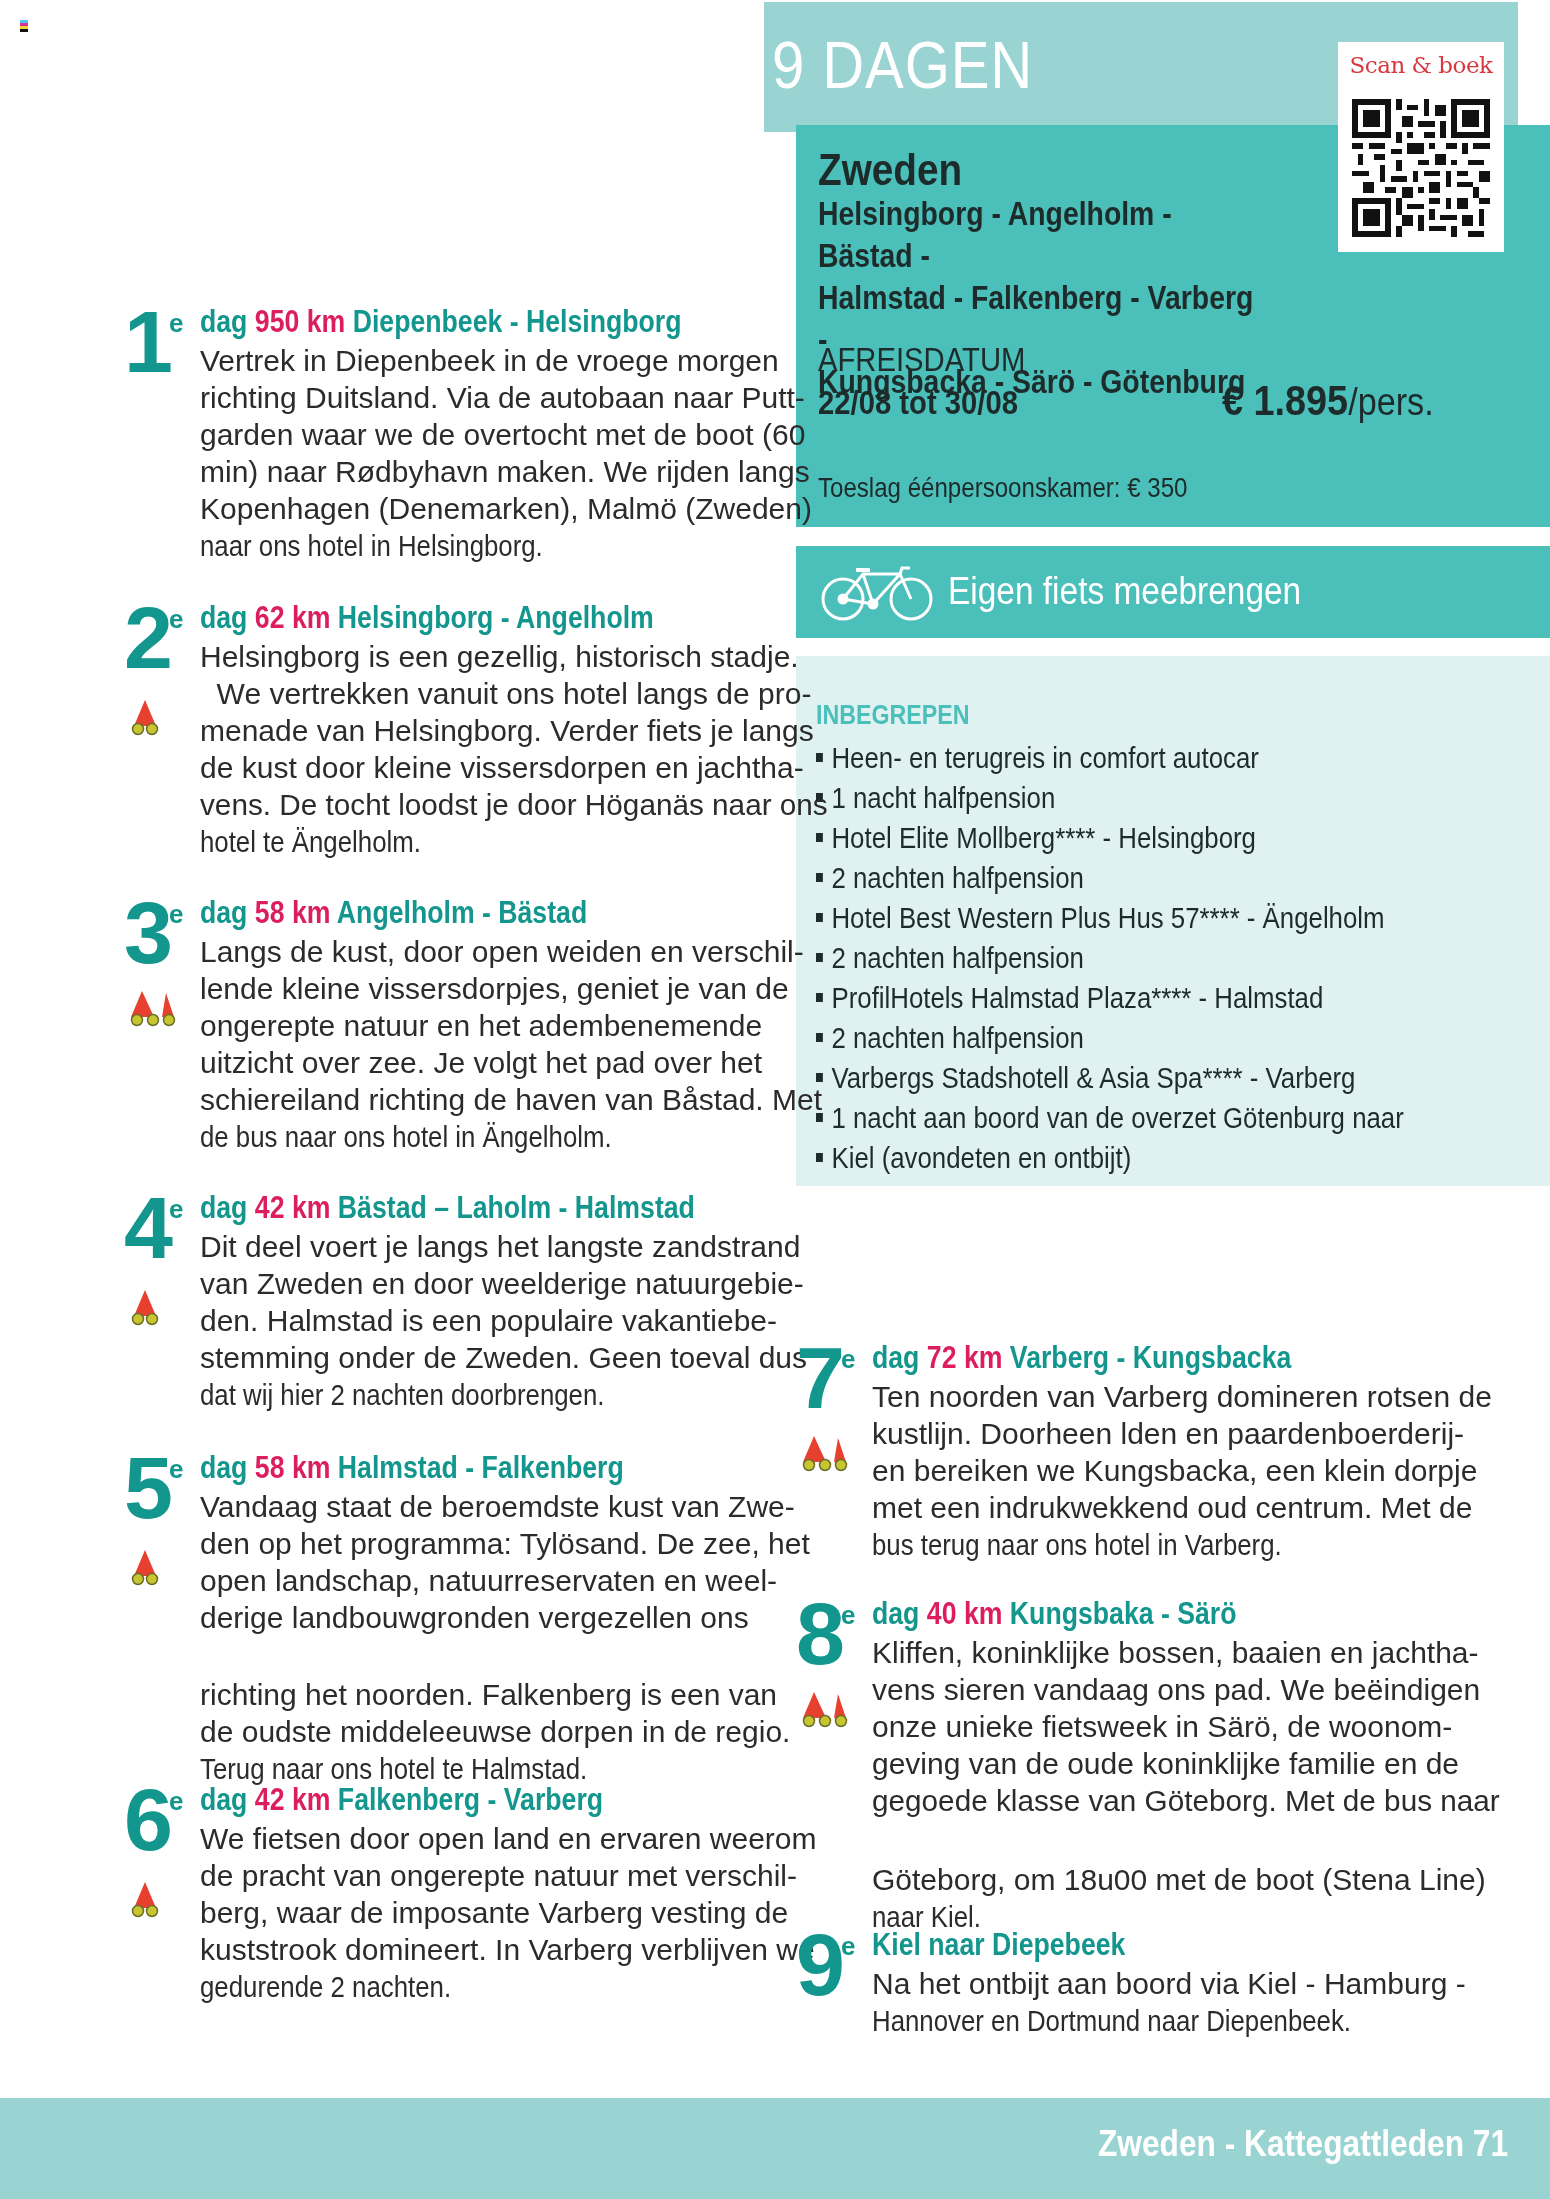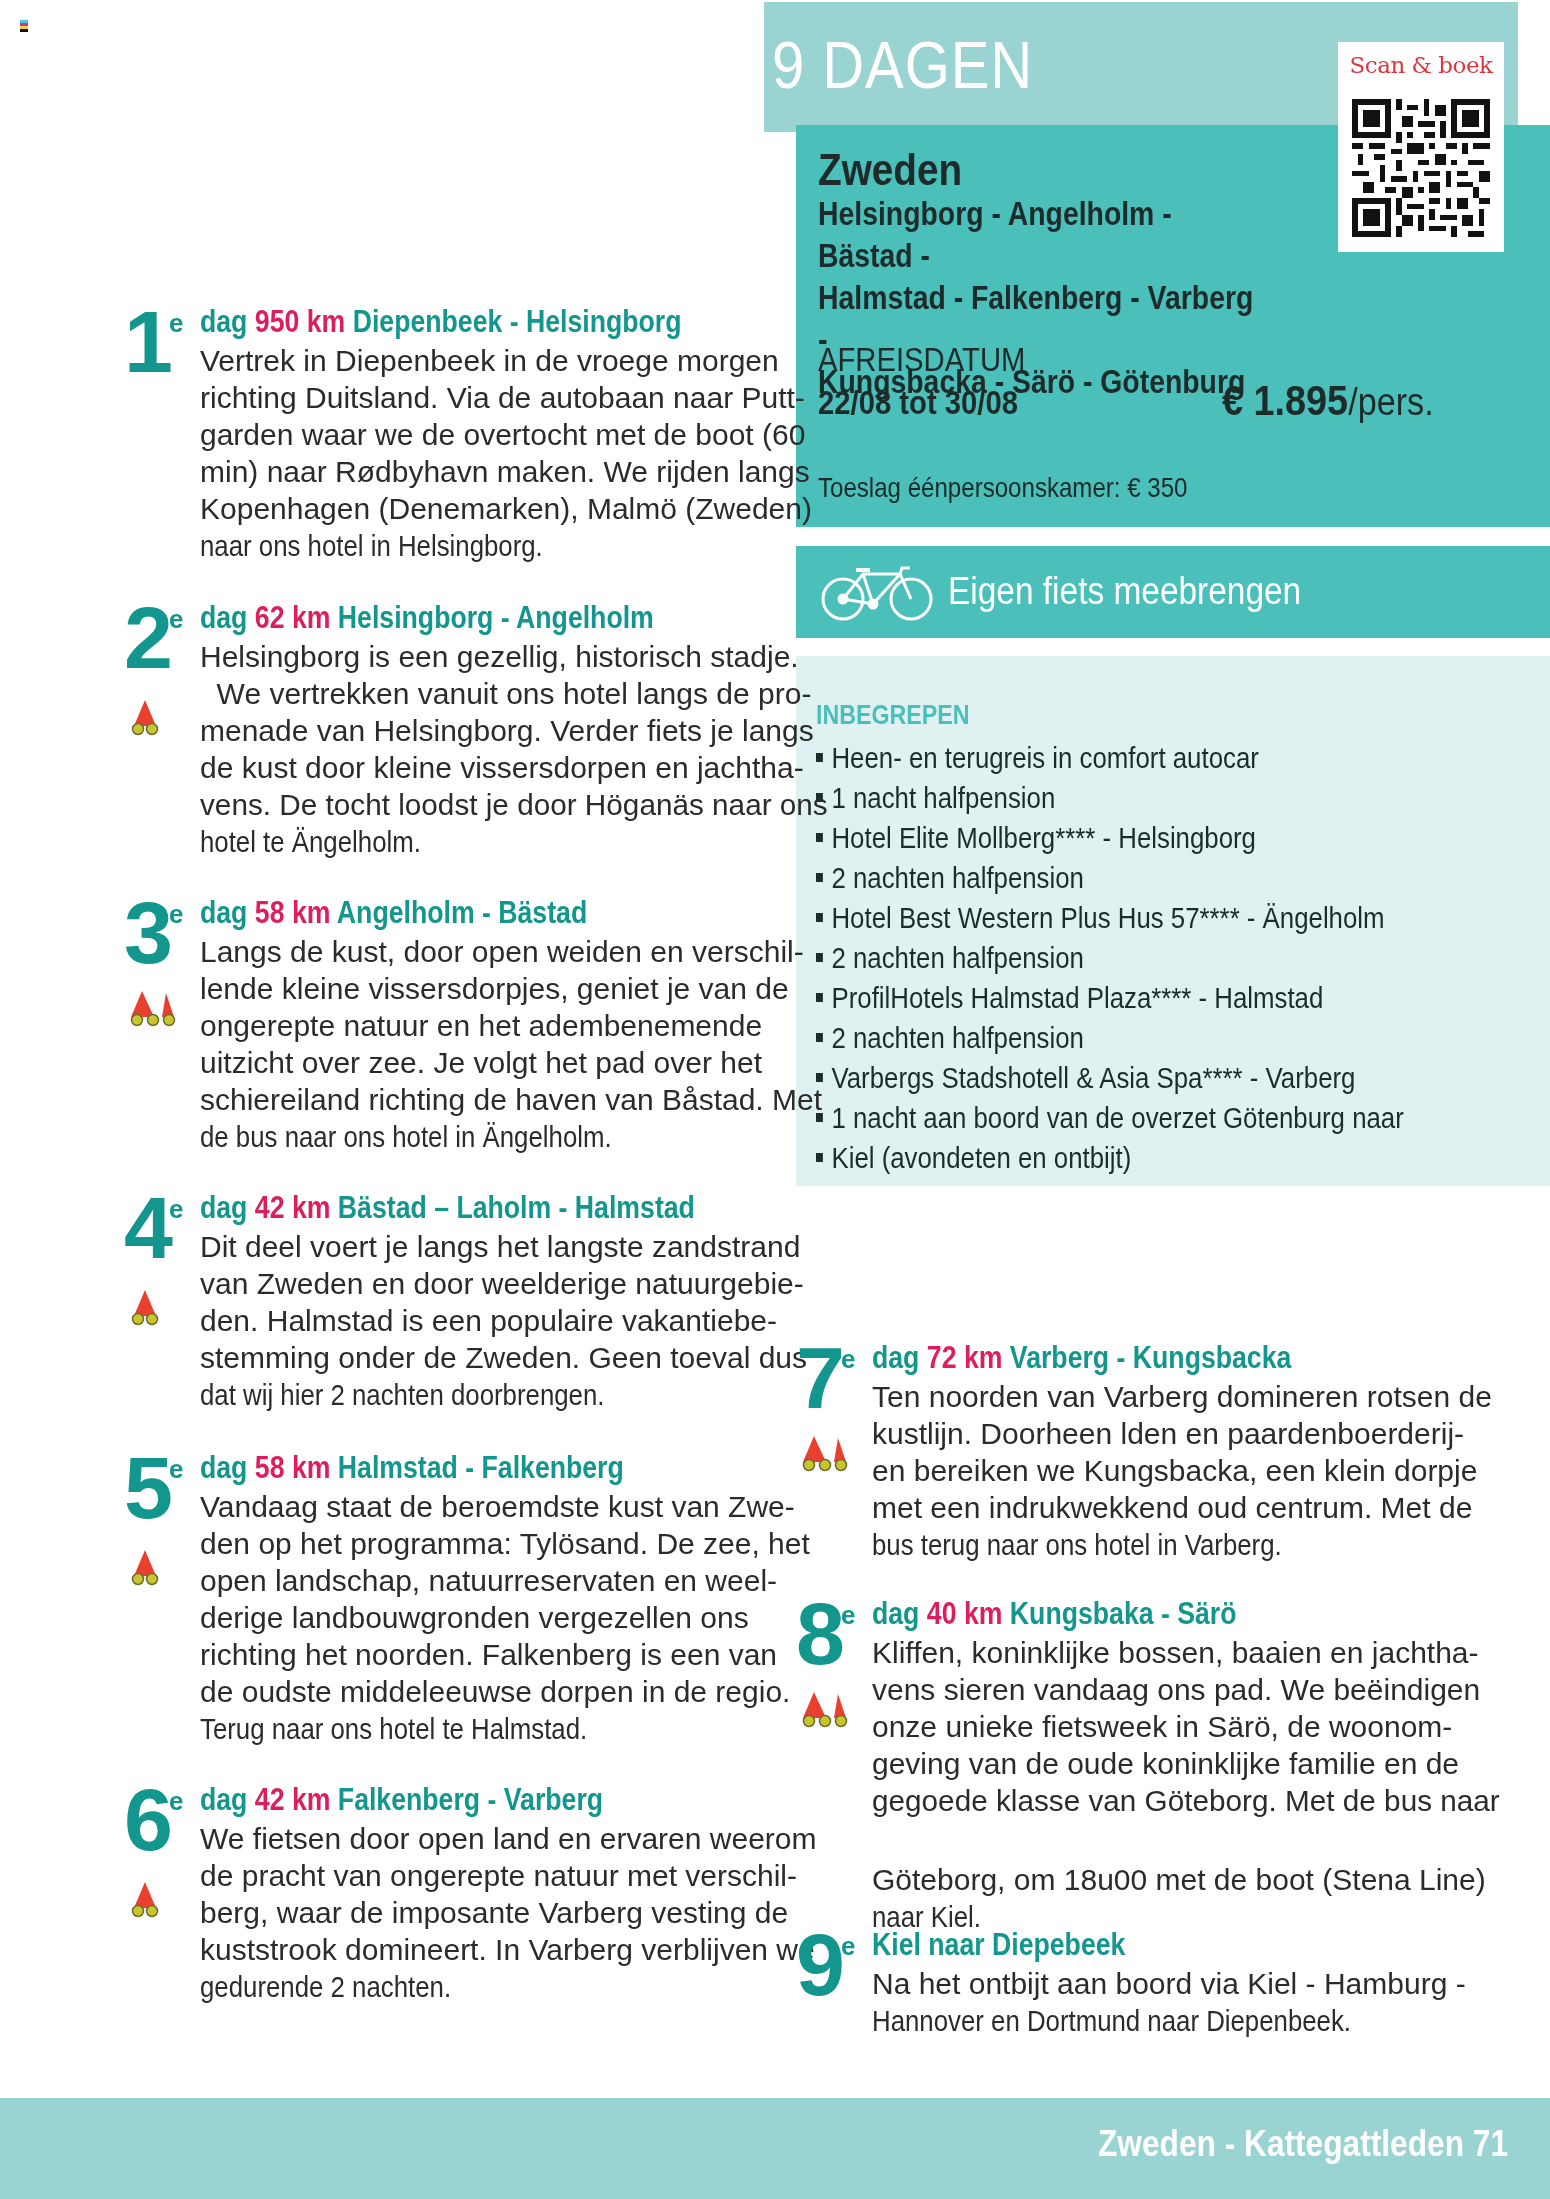--- a/index.html
+++ b/index.html
@@ -201,21 +201,21 @@
   </div>
 <div class="day" style="left:124px; top:1450px;">
     <div class="num">5</div>
     <div class="sup">e</div>
     <div class="head"><span>dag</span> <span class="km">58 km</span> <span>Halmstad - Falkenberg</span></div>
     <div class="body">
       <span style="transform: scaleX(1);">Vandaag staat de beroemdste kust van Zwe-</span>
       <span style="transform: scaleX(1);">den op het programma: Tylösand. De zee, het</span>
       <span style="transform: scaleX(1);">open landschap, natuurreservaten en weel-</span>
       <span style="transform: scaleX(1);">derige landbouwgronden vergezellen ons</span>
-      <span style="transform: scaleX(1);">richting het noorden. Falkenberg is een van</span>
+      <span style="transform: scaleX(1); margin-top: 40px;">richting het noorden. Falkenberg is een van</span>
       <span style="transform: scaleX(1);">de oudste middeleeuwse dorpen in de regio.</span>
       <span style="transform: scaleX(0.86);">Terug naar ons hotel te Halmstad.</span>
     </div>
     <svg class="diff" style="top:96px" width="34" height="40" viewBox="0 0 34 40">
       <polygon points="17,4 6,30 28,30" fill="#e8402f"></polygon>
       <circle cx="10" cy="33" r="5.5" fill="#c8c630" stroke="#6b6b2a" stroke-width="1.5"></circle>
       <circle cx="24" cy="33" r="5.5" fill="#c8c630" stroke="#6b6b2a" stroke-width="1.5"></circle>
     </svg>
   </div>
 <div class="day" style="left:124px; top:1782px;">

